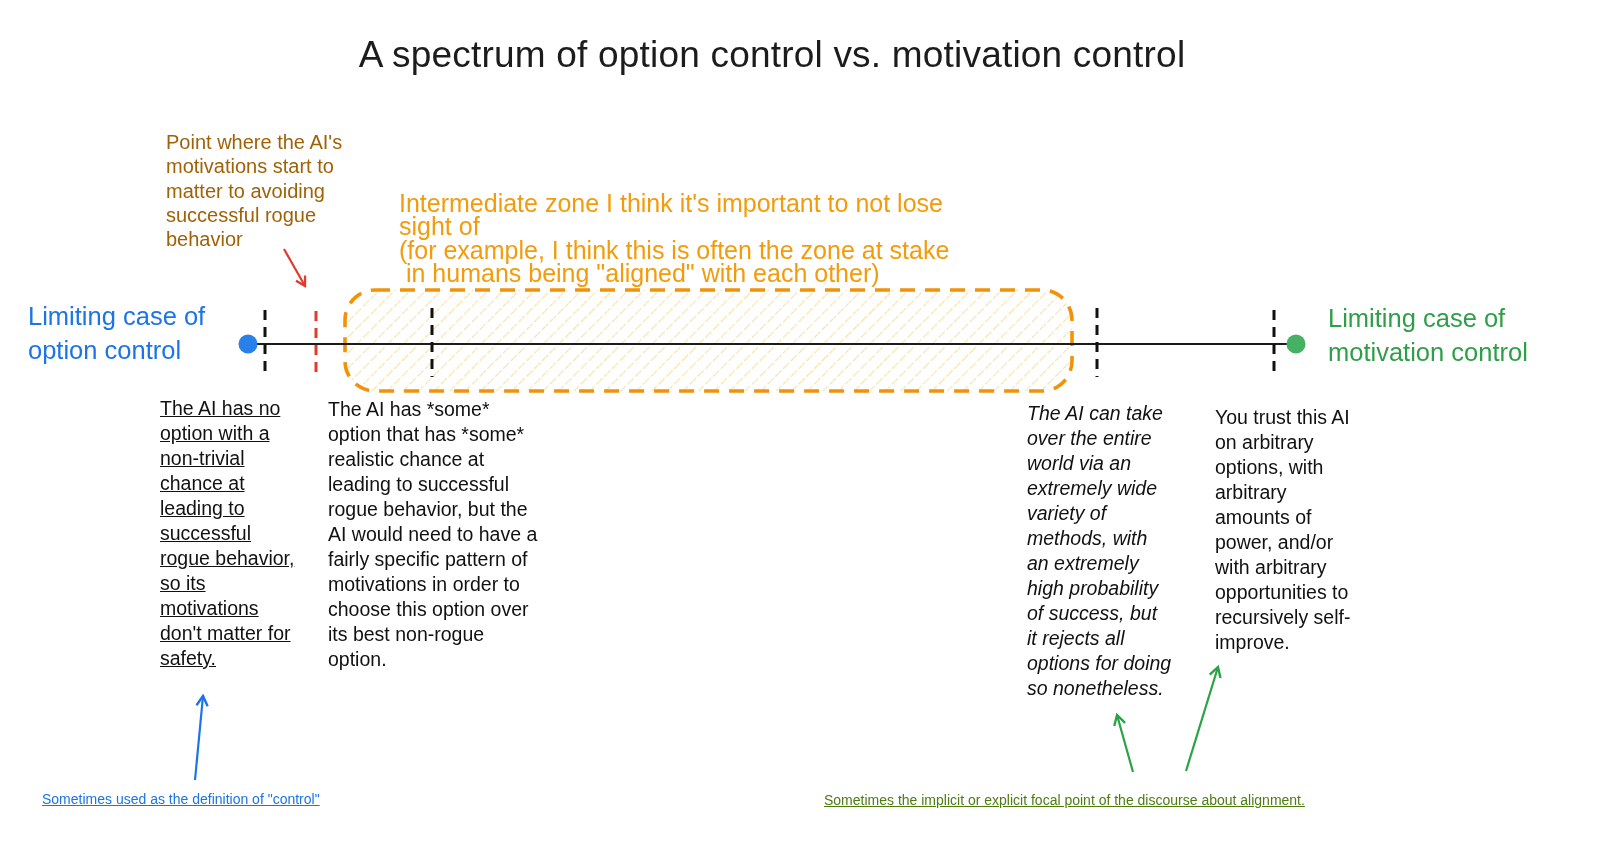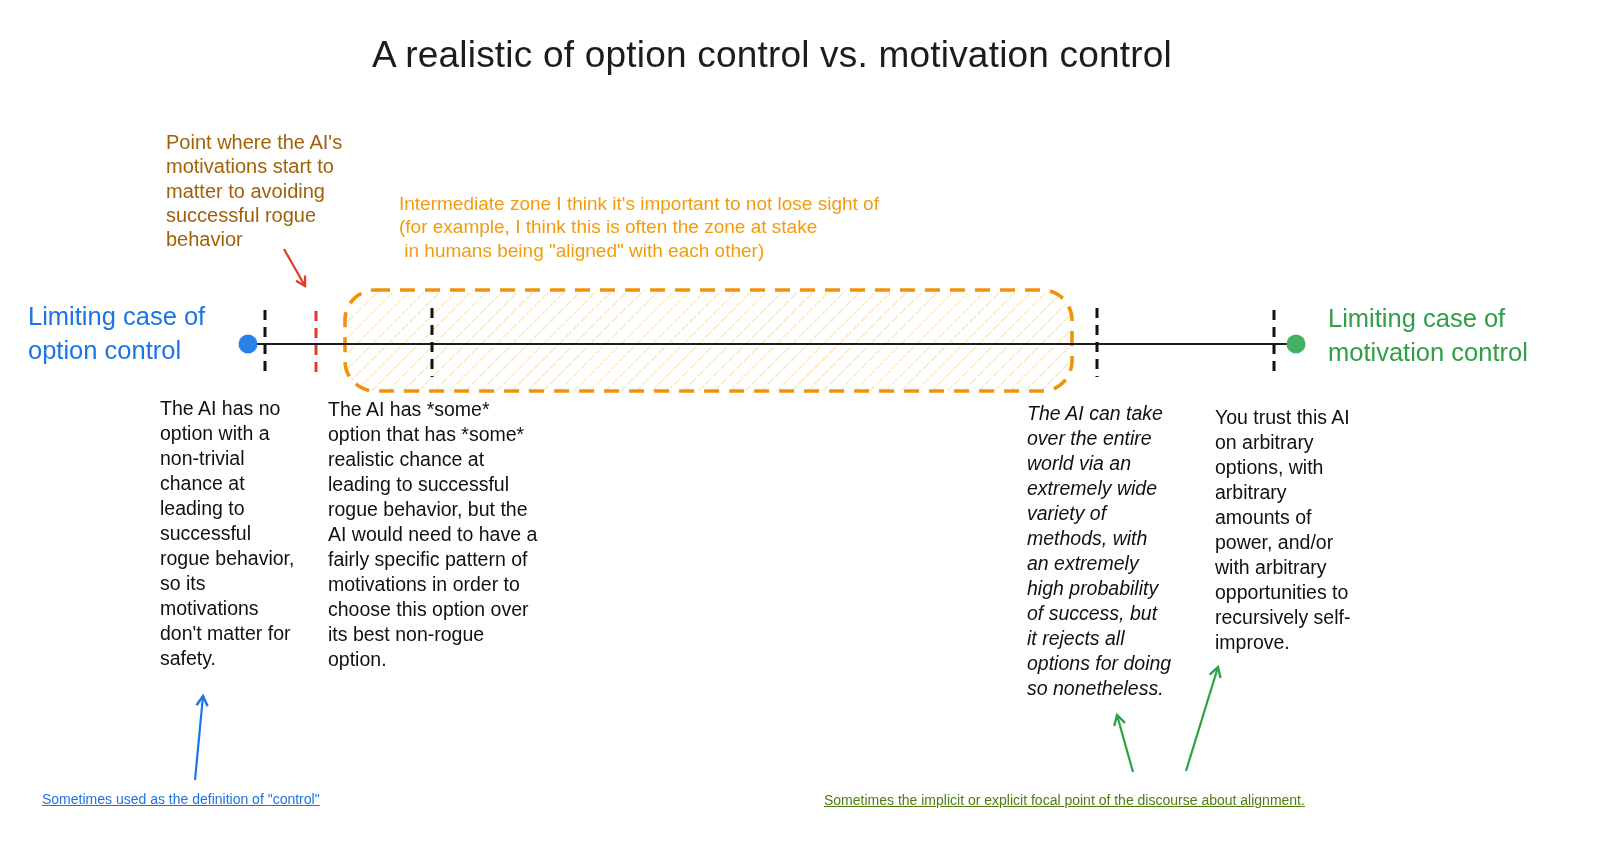--- a/index.html
+++ b/index.html
@@ -11,41 +11,41 @@
     position:absolute;top:34px;left:0;width:1544px;text-align:center;
     font-size:37px;font-weight:500;color:#1c1c1c;letter-spacing:.2px;margin:0;
   }
   .note,.desc,.endpoint-label,.caption{white-space:pre-line;}
   .note.red{
     position:absolute;left:166px;top:130px;width:230px;
     font-size:20px;line-height:24.3px;color:#a16207;
   }
   .note.orange{
     position:absolute;left:399px;top:192px;width:560px;
-    font-size:19px;line-height:23.4px;color:#f49b0c;
+    font-size:25px;line-height:23.4px;color:#f49b0c;
   }
   .endpoint-label{font-size:25.5px;line-height:33.5px;font-weight:500;}
   .endpoint-label.blue{position:absolute;left:28px;top:300px;color:#1b74e8;}
   .endpoint-label.green{position:absolute;left:1328px;top:302px;color:#2f9e48;}
   .desc{position:absolute;font-size:19.5px;line-height:25px;color:#111111;}
-  .desc.d1{left:160px;top:396px;width:170px;}
+  .desc.d1{left:160px;top:396px;width:170px;text-decoration:underline;}
   .desc.d2{left:328px;top:397px;width:260px;}
   .desc.d3{left:1027px;top:401px;width:175px;font-style:italic;}
   .desc.d4{left:1215px;top:405px;width:165px;}
   .caption{font-size:14px;text-decoration:underline;}
   .caption.blue{position:absolute;left:42px;top:791px;color:#1b74e8;}
   .caption.green{position:absolute;left:824px;top:792px;color:#4d7c0f;}
   svg.overlay{position:absolute;left:0;top:0;}
 </style>
 </head>
 <body>
 
 <div class="canvas">
 
-  <h1 class="title">A realistic of option control vs. motivation control</h1>
+  <h1 class="title">A spectrum of option control vs. motivation control</h1>
 
   <div class="note red">Point where the AI's
 motivations start to
 matter to avoiding
 successful rogue
 behavior</div>
 
   <div class="note orange">Intermediate zone I think it's important to not lose sight of
 (for example, I think this is often the zone at stake
 &nbsp;in humans being "aligned" with each other)</div>

